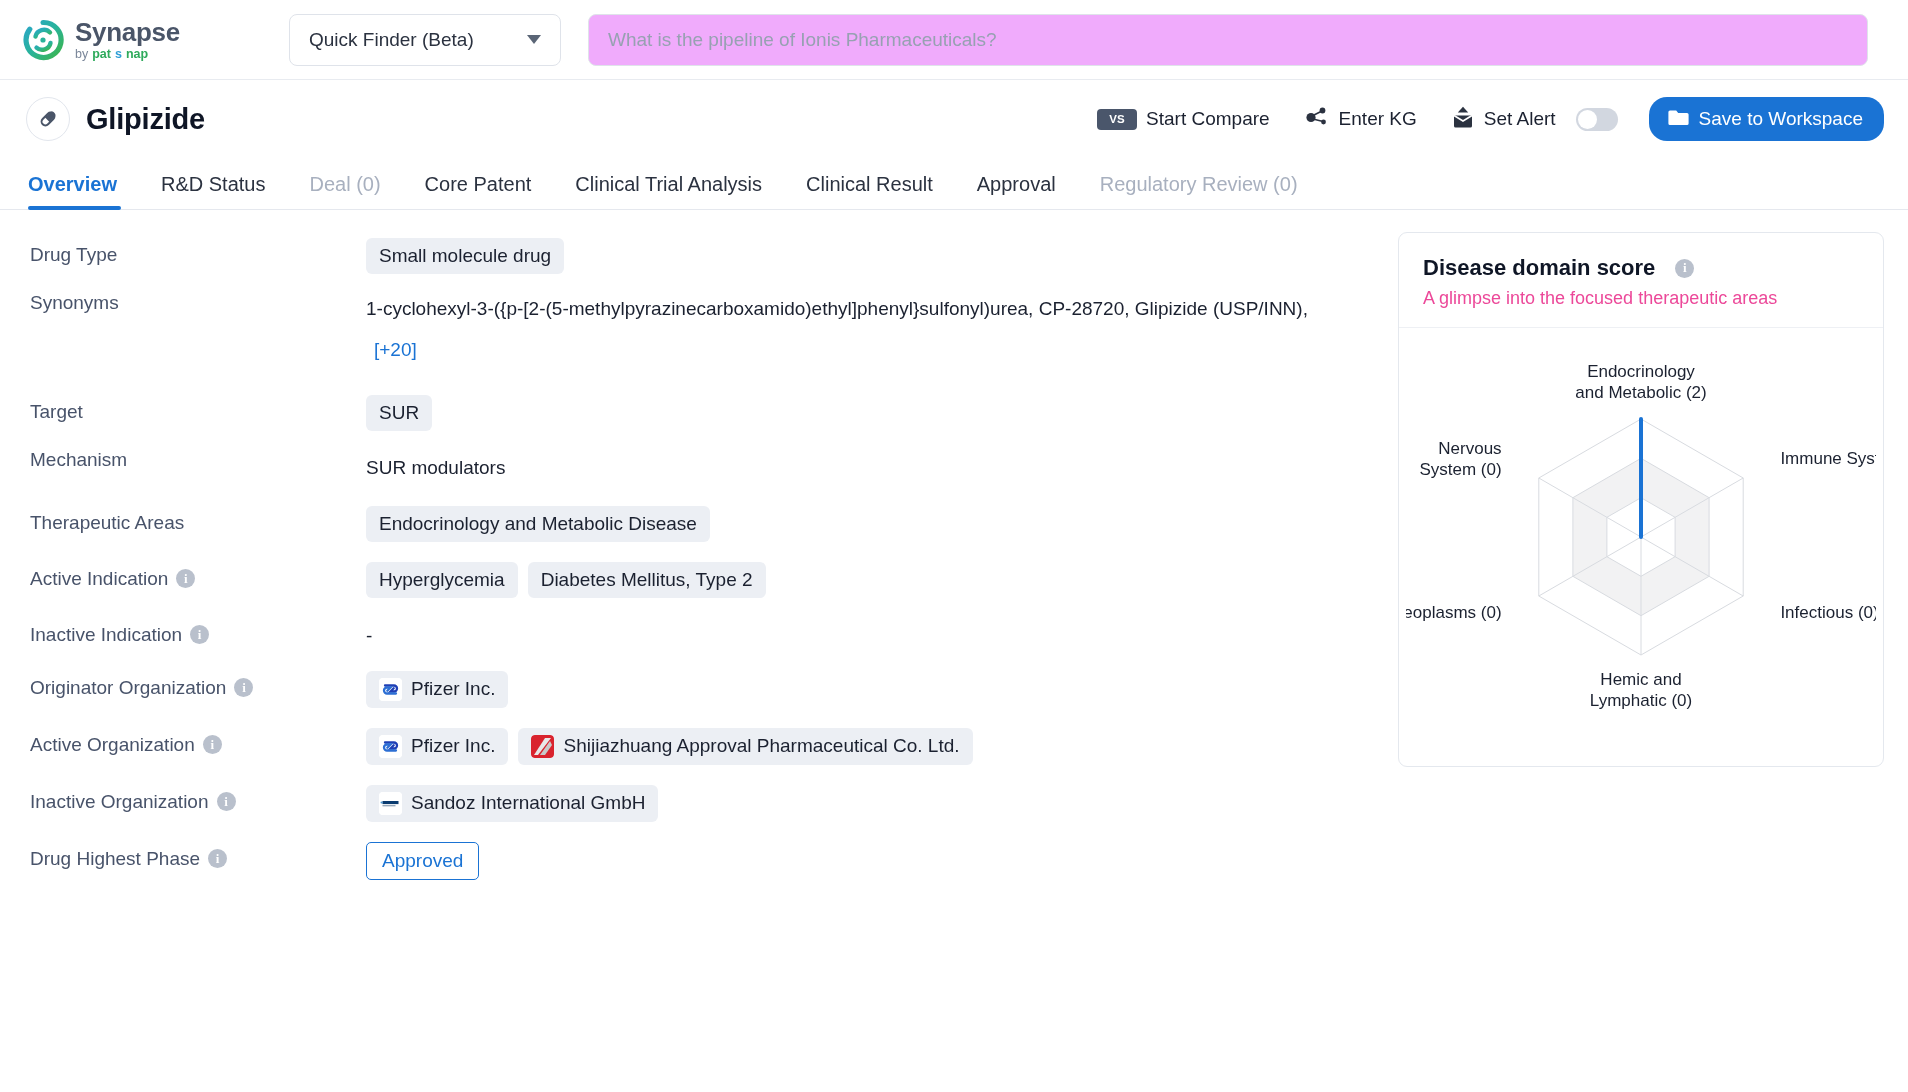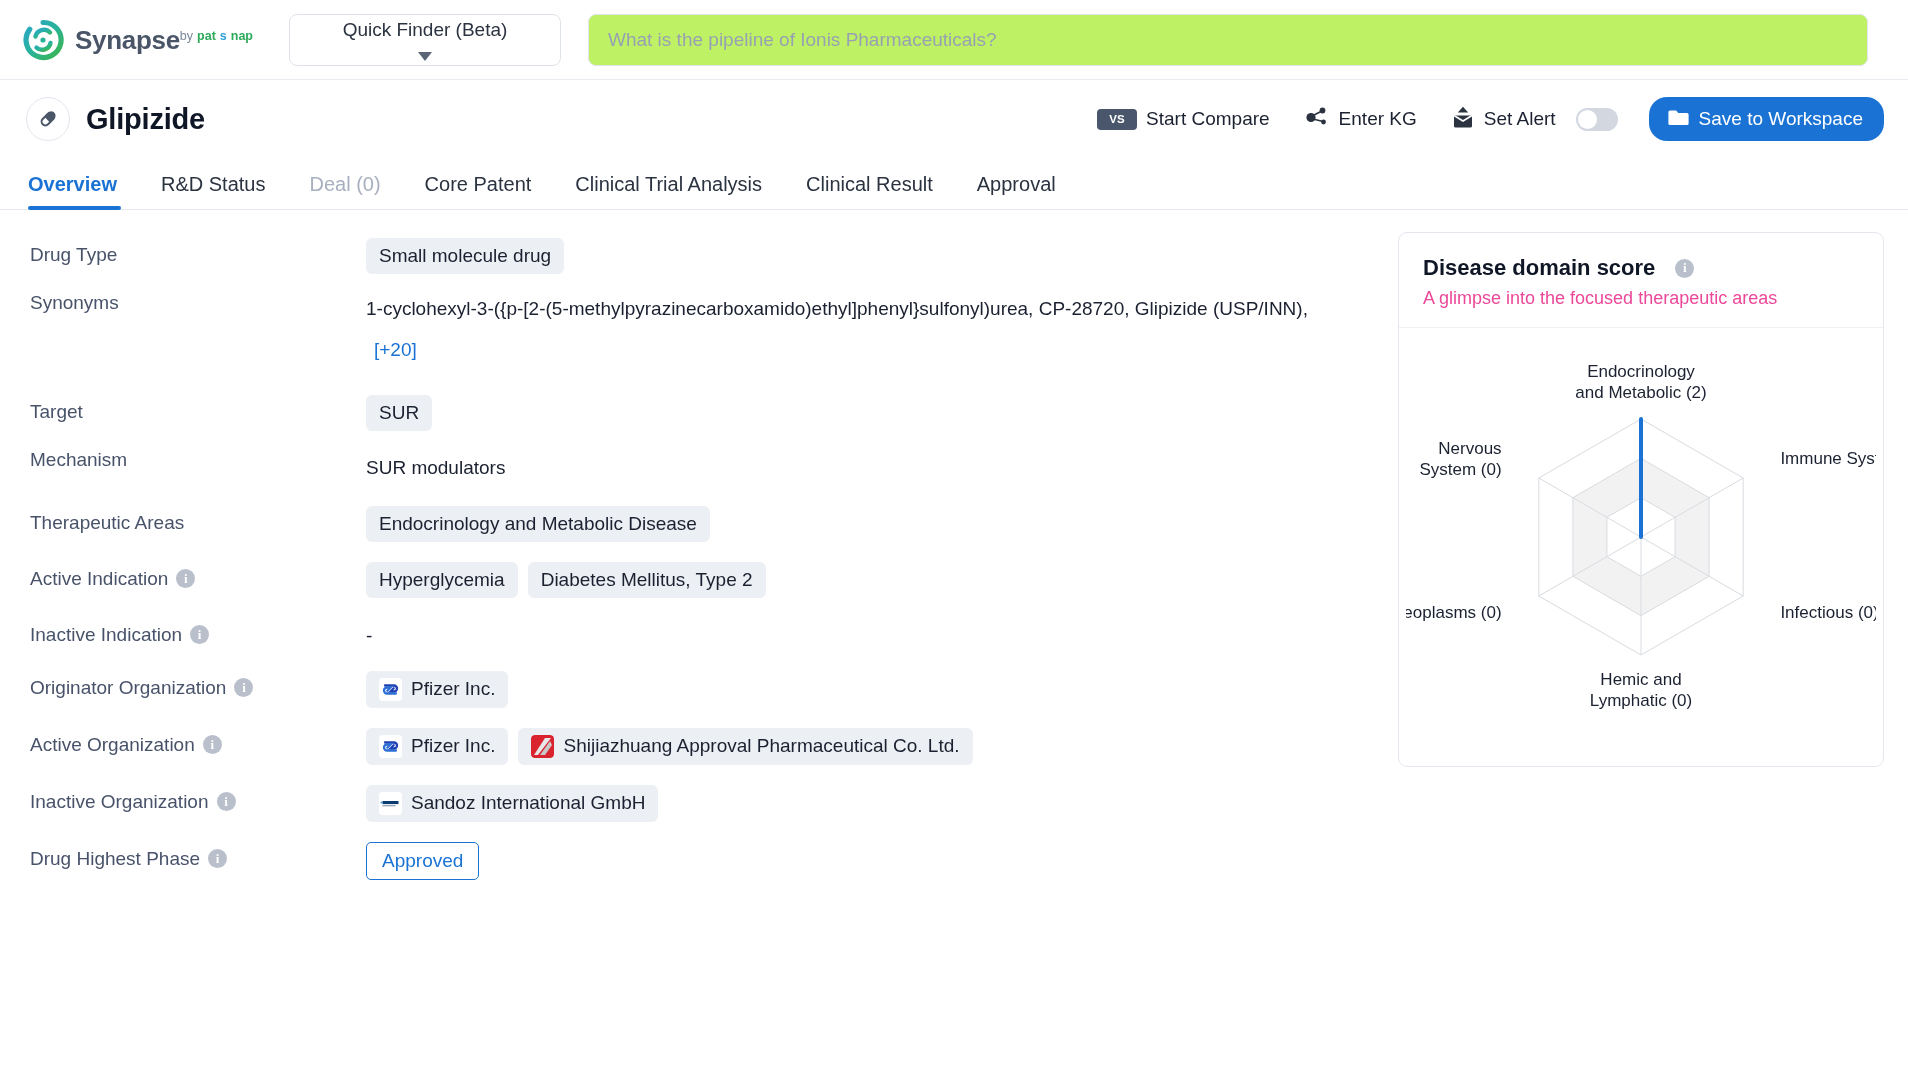--- a/index.html
+++ b/index.html
@@ -14,41 +14,41 @@
   
   .topbar {
     height: 80px;
     display: flex; align-items: center;
     padding: 0 22px;
     border-bottom: 1px solid #e8ebf0;
     background: #fff;
   }
   .brand { display: flex; align-items: center; gap: 11px; width: 236px; flex: 0 0 auto; }
   .brand-mark { width: 42px; height: 42px; flex: 0 0 auto; }
-  .brand-text { display: flex; flex-direction: row; line-height: 1; }
+  .brand-text { display: flex; flex-direction: column; line-height: 1; }
   .brand-name { font-size: 26px; font-weight: 600; color: #4a5568; letter-spacing: -0.3px; }
   .brand-sub { font-size: 12.5px; margin-top: 3px; display: flex; align-items: baseline; gap: 4px; }
   .brand-sub .by { color: #7a8699; font-weight: 400; }
   .brand-sub .ps1 { color: #2eaa5b; font-weight: 700; }
   .brand-sub .ps2 { color: #2f9fd6; font-weight: 700; }
   .brand-sub .ps3 { color: #2eaa5b; font-weight: 700; }
 
   .finder {
     width: 272px; height: 52px;
     border: 1px solid #dfe3ea; border-radius: 8px;
     display: flex; align-items: center; justify-content: space-between;
-    padding: 4px 19px; margin-left: 31px; background: #fff; cursor: pointer; flex-direction: column;
+    padding: 16px 19px; margin-left: 31px; background: #fff; cursor: pointer;
   }
   .finder-label { font-size: 19px; color: #2b3240; }
   .caret { width: 0; height: 0; border-left: 7px solid transparent; border-right: 7px solid transparent; border-top: 9px solid #5a6576; }
 
   .searchbox {
     flex: 1; height: 52px; margin-left: 27px; margin-right: 18px;
     border: 1px solid #dfe3ea; border-radius: 8px;
-    display: flex; align-items: center; padding: 0 19px; background: #bef264;
+    display: flex; align-items: center; padding: 0 19px; background: #f0abfc;
   }
   .searchbox input {
     width: 100%; border: 0; outline: 0; font-size: 19px;
     font-family: "Liberation Sans", sans-serif; color: #2b3240; background: transparent;
   }
   .searchbox input::placeholder { color: #97a1b2; }
 
   
   .titlerow {
     height: 78px; display: flex; align-items: center;
@@ -249,20 +249,21 @@
 </div>
 
 <div class="tabs">
   <div class="tab active">Overview</div>
   <div class="tab">R&amp;D Status</div>
   <div class="tab dim">Deal (0)</div>
   <div class="tab">Core Patent</div>
   <div class="tab">Clinical Trial Analysis</div>
   <div class="tab">Clinical Result</div>
   <div class="tab">Approval</div>
+  <div class="tab dim">Regulatory Review (0)</div>
 </div>
 
 <div class="body">
 
   <div class="fields">
 
     <div class="row">
       <div class="row-label">Drug Type</div>
       <div class="row-value">
         <span class="chip">Small molecule drug</span>

